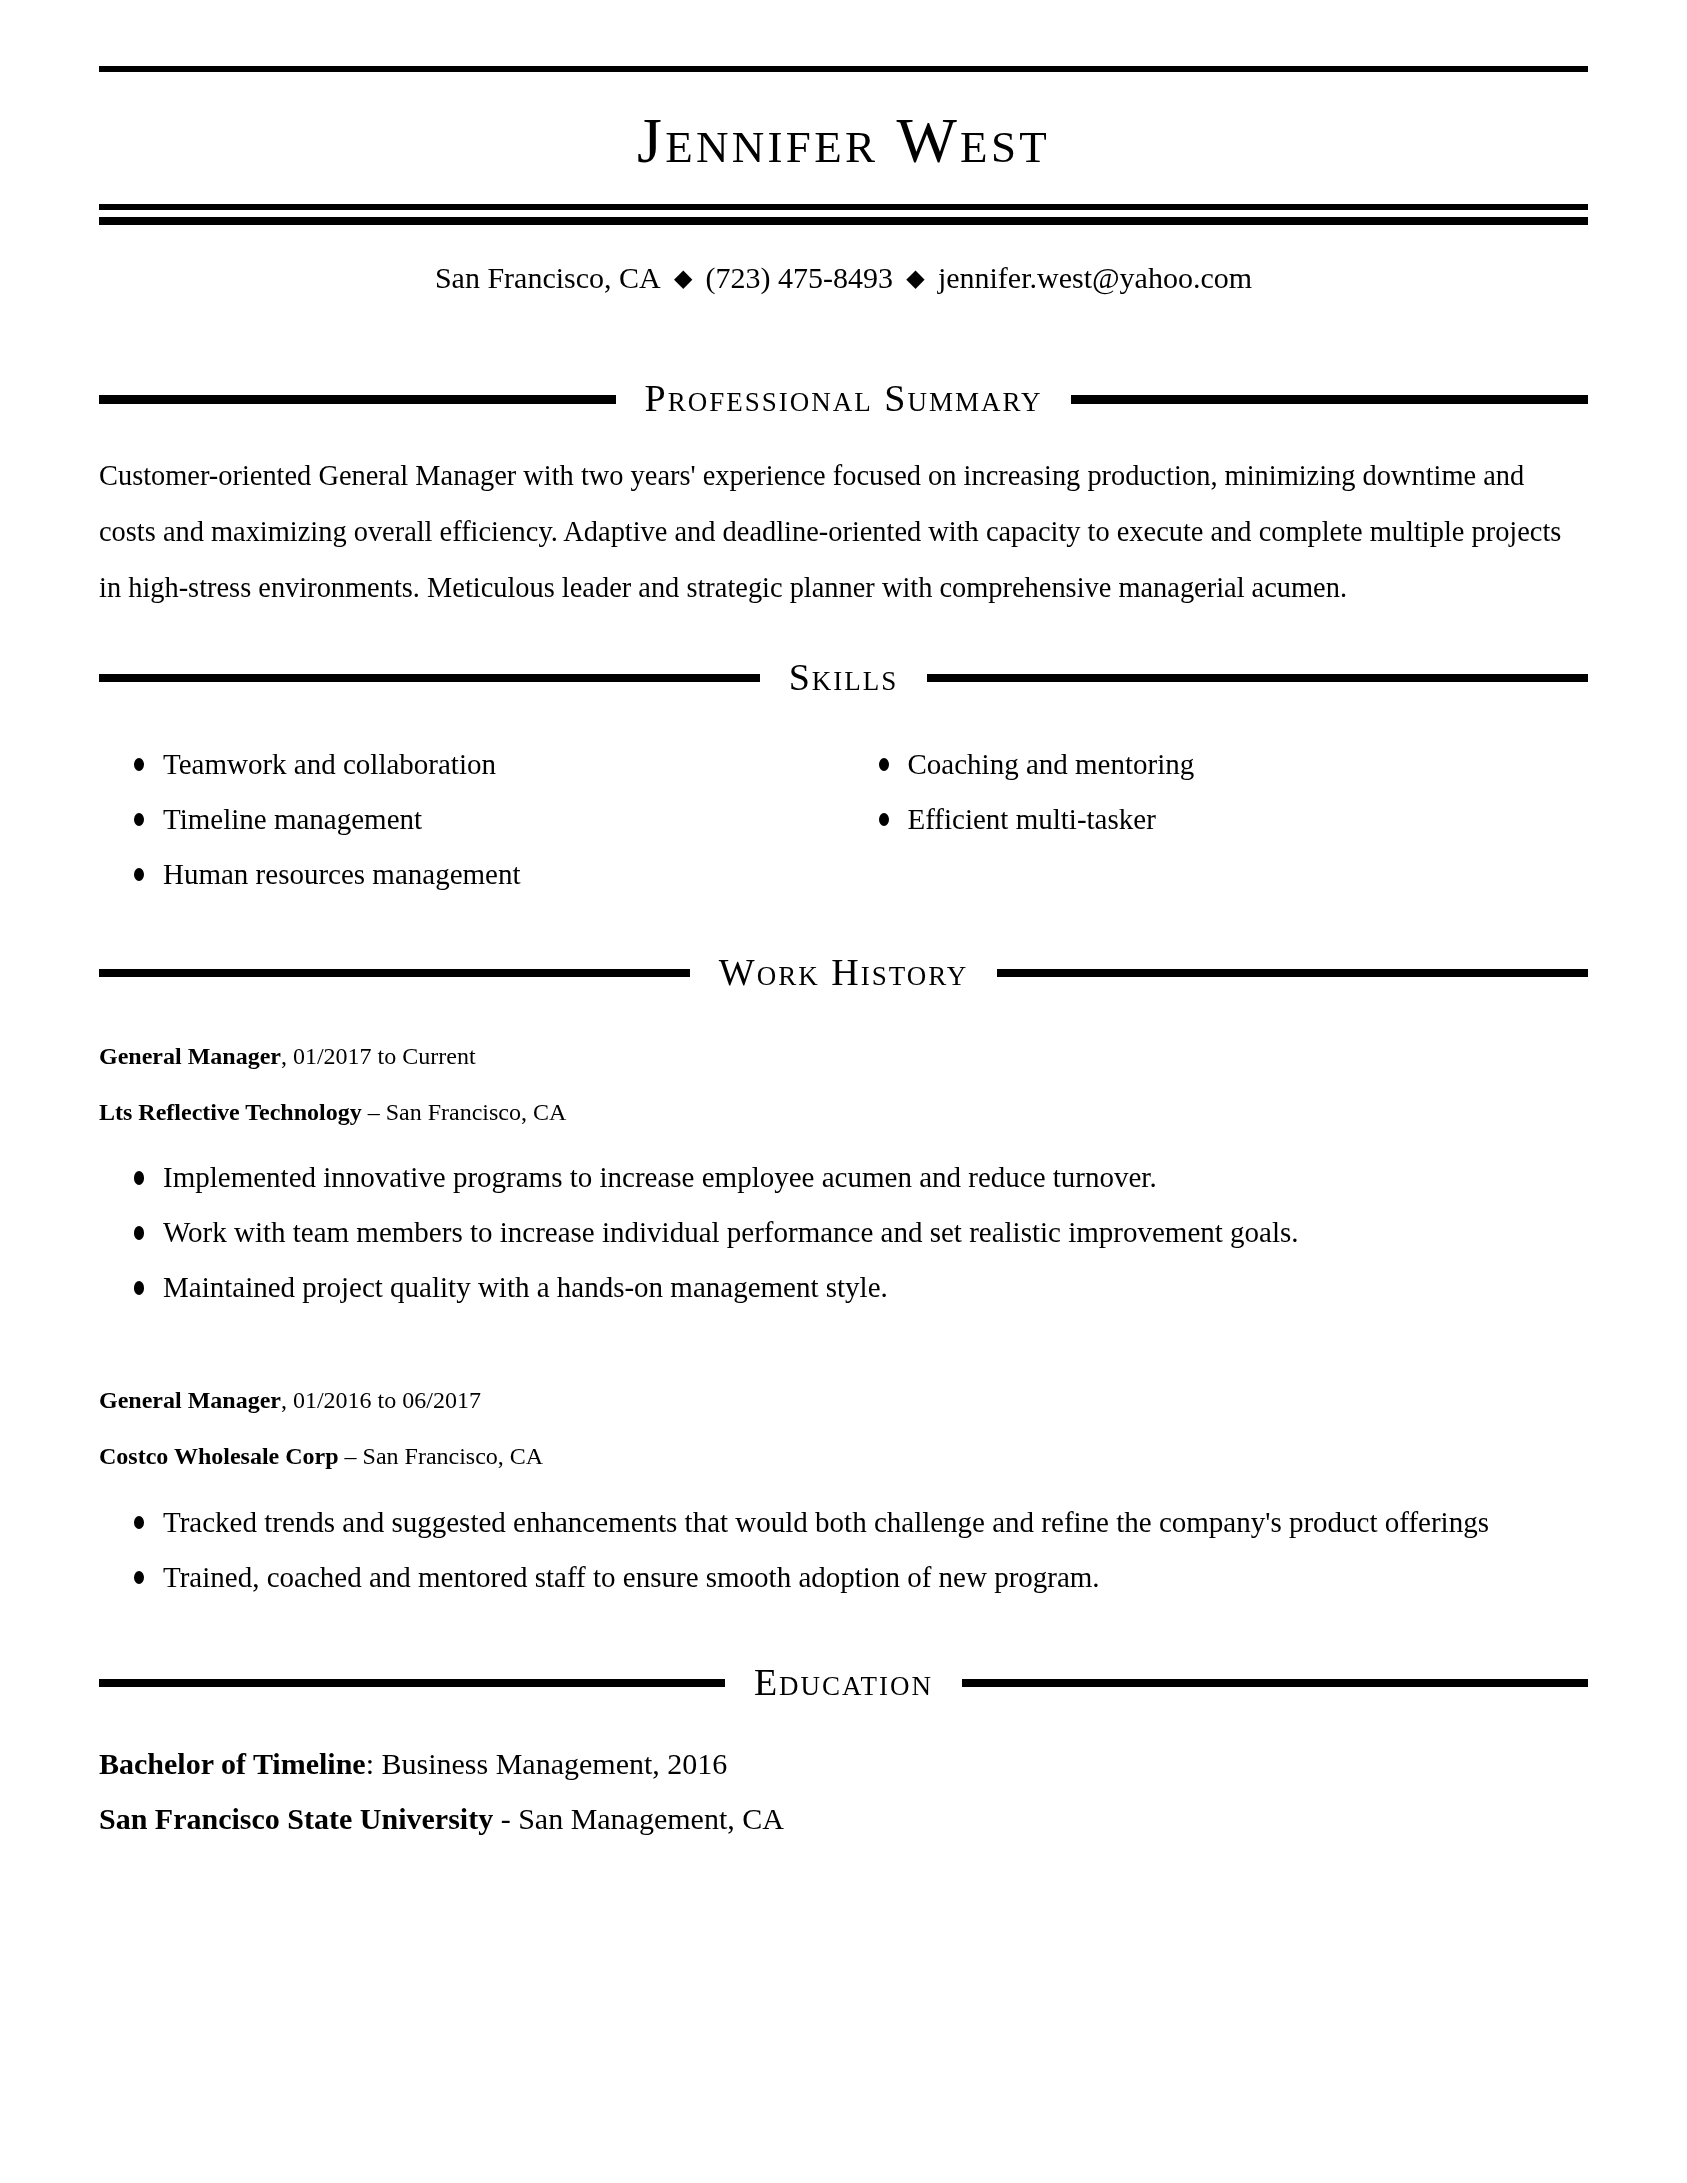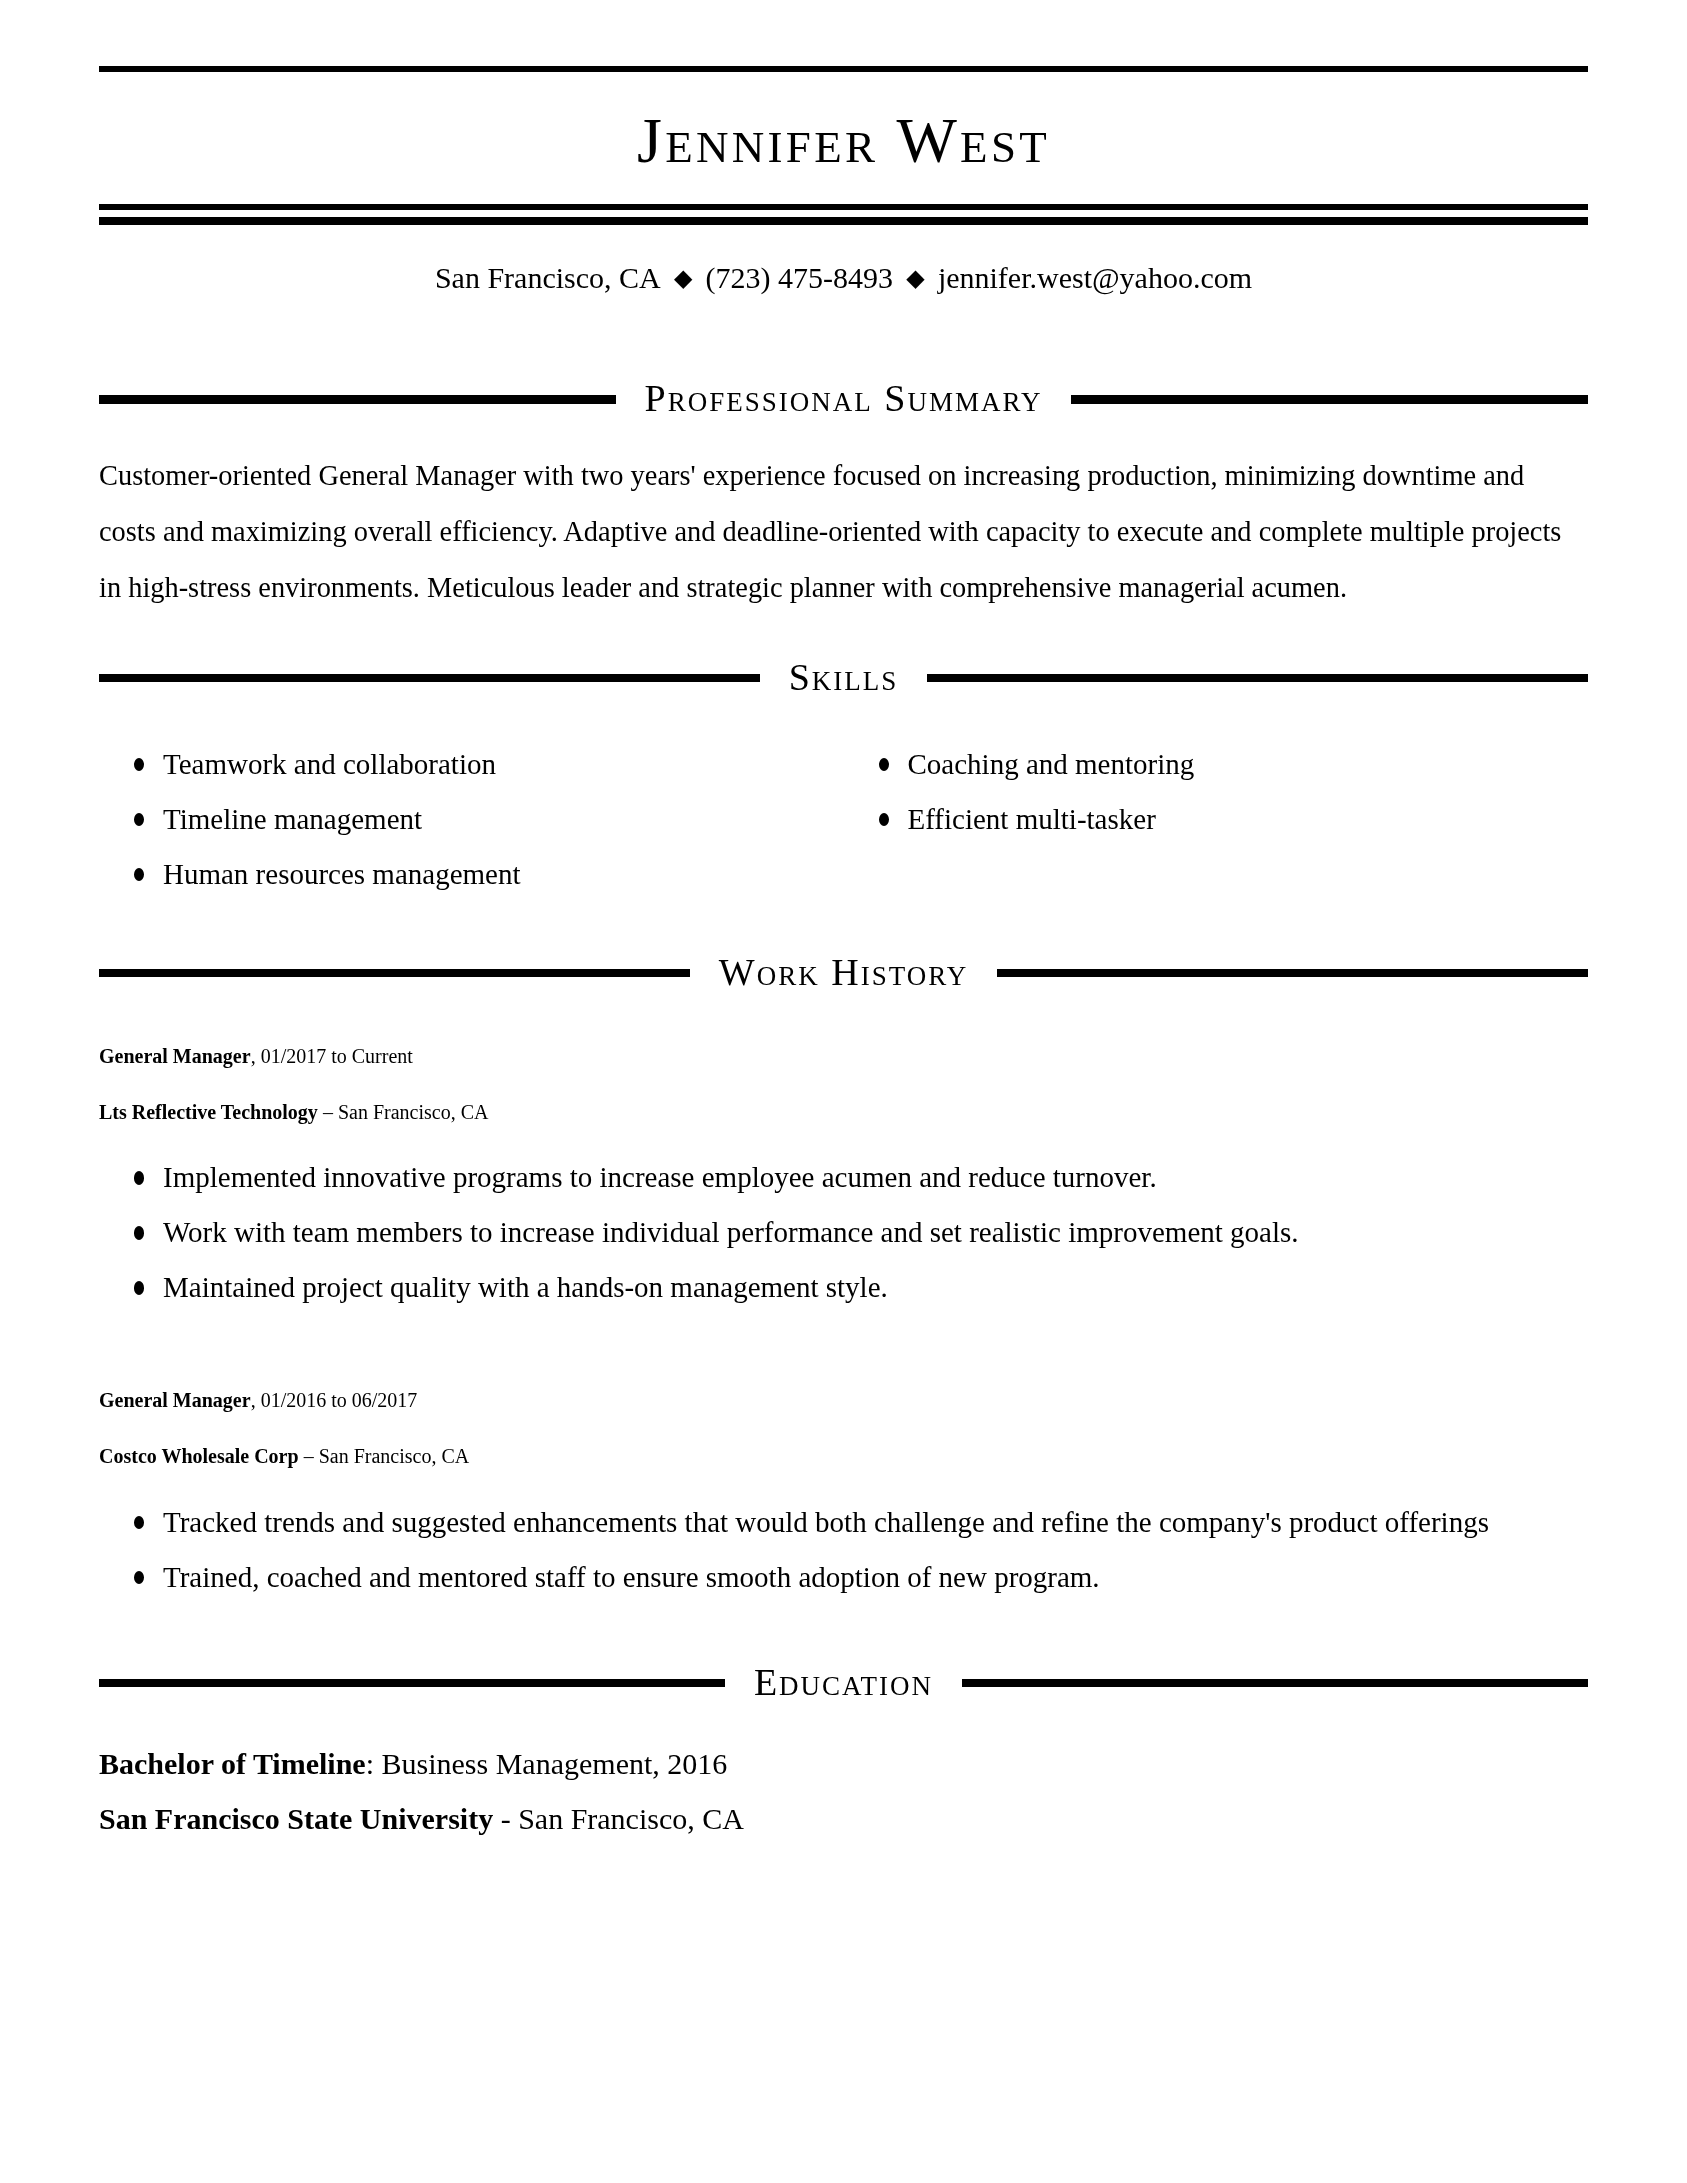--- a/index.html
+++ b/index.html
@@ -103,21 +103,21 @@
     position: absolute;
     left: -29px;
     top: 21px;
     width: 10px;
     height: 13.2px;
     border-radius: 50%;
     background: #000;
   }
   .job { margin-top: 0; }
   .job-head {
-    font-size: 20px;
+    font-size: 24px;
     line-height: 56px;
   }
   .job-head .b { font-weight: 700; }
   .job1 { margin-top: 34px; }
   .job2 { margin-top: 57px; }
   .job ul.blist { margin-top: 10.6px; }
   .edu {
     margin-top: 32px;
     font-size: 30px;
     line-height: 55px;
@@ -191,17 +191,17 @@
   </div>
 
   <div class="section-heading heading-education">
     <div class="rule"></div>
     <div class="label">Education</div>
     <div class="rule"></div>
   </div>
 
   <div class="edu">
     <div><span class="b">Bachelor of Timeline</span><span>: Business Management, 2016</span></div>
-    <div><span class="b">San Francisco State University</span><span> - San Francisco, CA</span></div>
+    <div><span class="b">San Francisco State University</span><span> - San Management, CA</span></div>
   </div>
 
 </div>
 
 
 </body></html>

